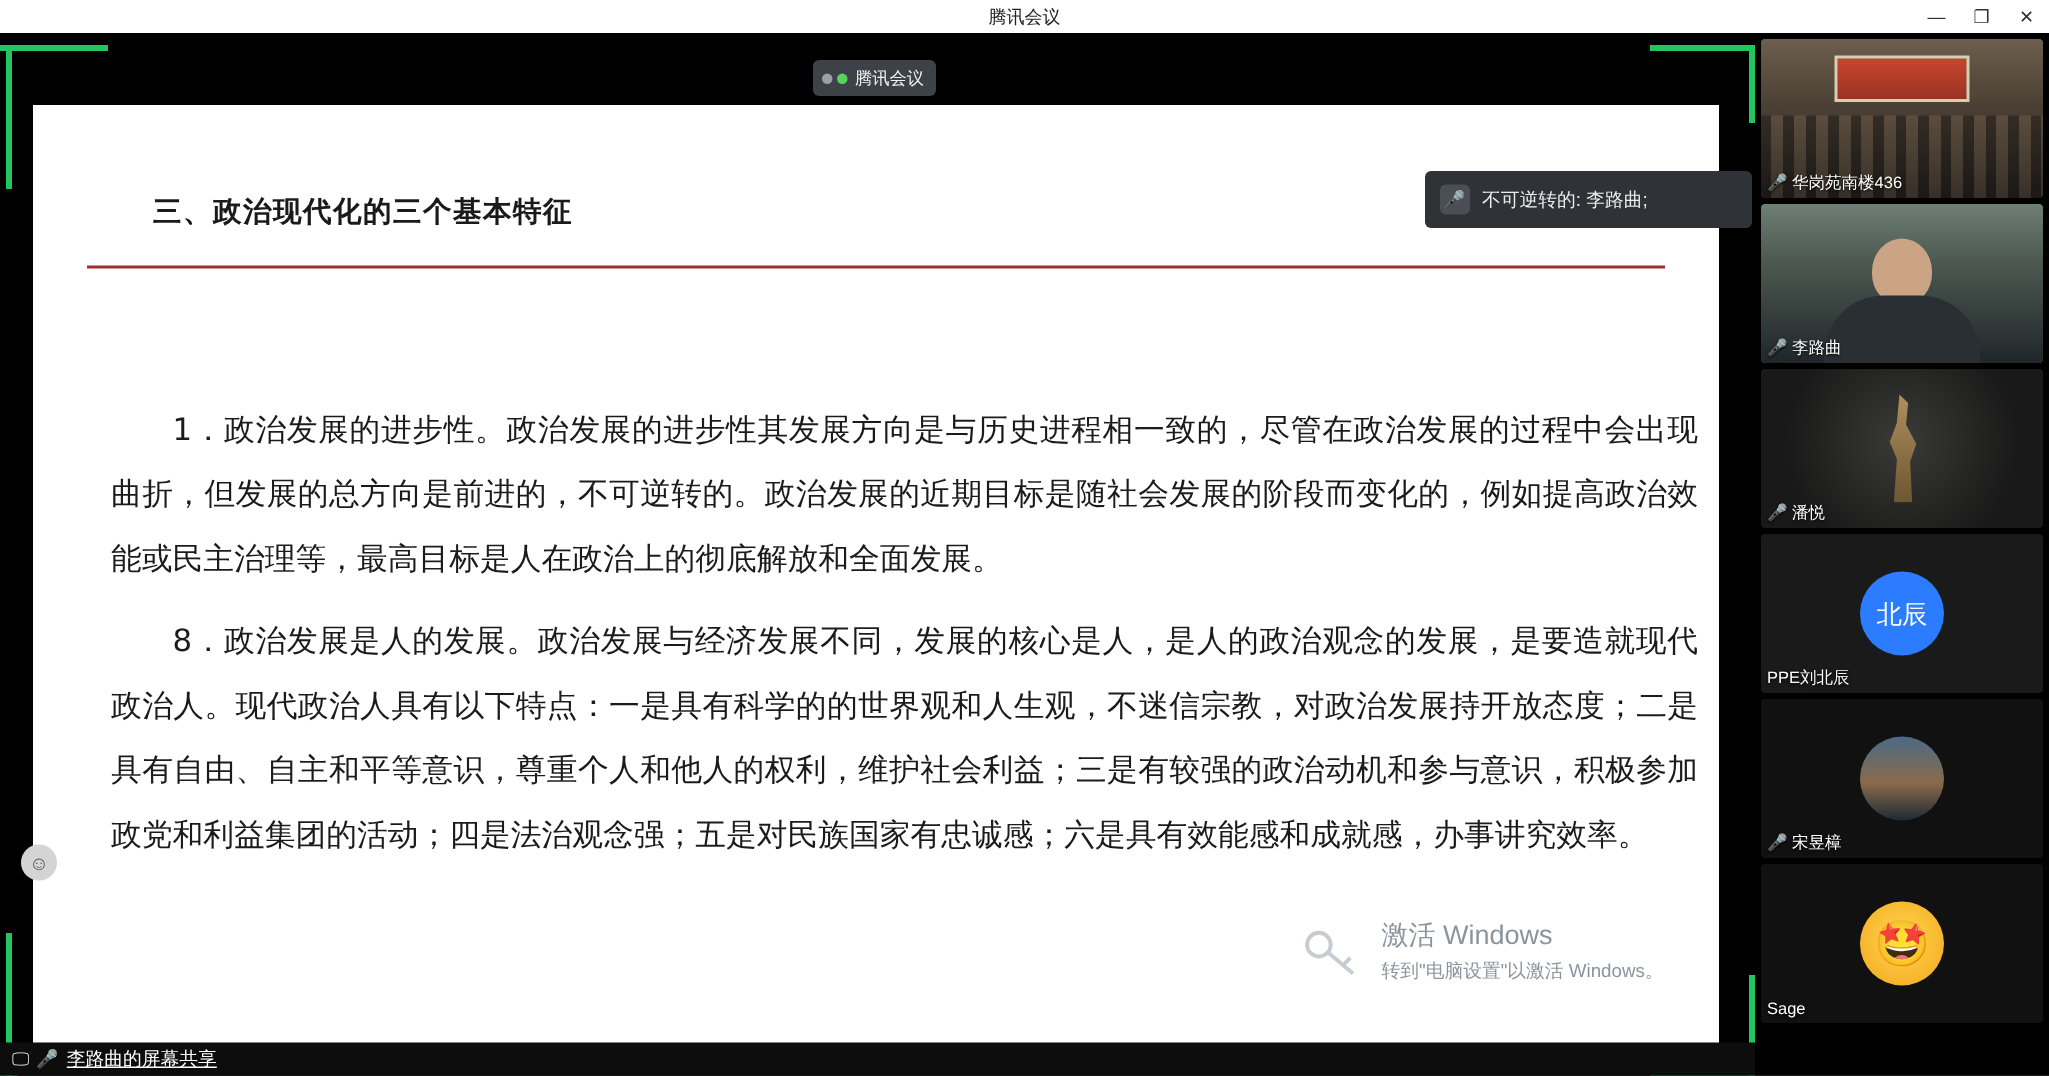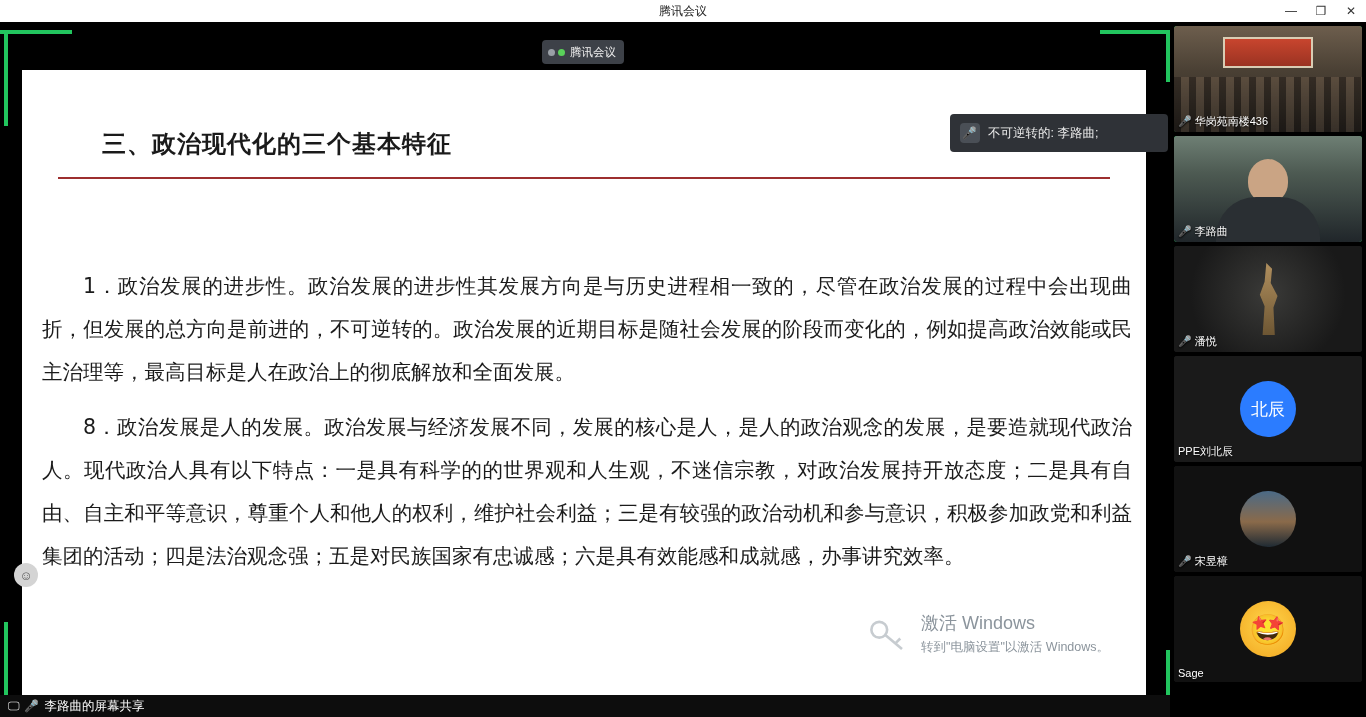--- a/index.html
+++ b/index.html
@@ -60,35 +60,35 @@
   
   .slide {
     position: absolute; left: 22px; top: 48px;
     width: 1124px; height: 632px;
     background: #ffffff;
     overflow: hidden;
   }
   .slide-title {
     position: absolute; left: 80px; top: 58px;
     font-family: Liberation Serif, serif;
-    font-size: 24px; font-weight: 700; color: #1a1a1a;
+    font-size: 19px; font-weight: 700; color: #1a1a1a;
     letter-spacing: 1px;
   }
   .title-rule {
     position: absolute; left: 36px; top: 107px; width: 1052px; height: 2px;
     background: #9d2f2f;
   }
   .body-text {
     position: absolute; left: 20px; top: 195px; width: 1090px;
     font-family: "DejaVu Sans", serif;
     font-size: 20.5px; color: #1b1b1b;
     line-height: 43px;
     text-align: justify;
   }
-  .body-text p { margin-bottom: 12px; text-indent: 2em; }
+  .body-text p { margin-bottom: 12px; text-indent: 2em; margin-left: 32px; }
 
   
   .watermark {
     position: absolute; left: 845px; top: 540px;
     display: flex; align-items: flex-end; gap: 12px;
     color: #9aa3ab; pointer-events: none;
   }
   .wm-icon { width: 42px; height: 42px; opacity: .55; margin-top: 4px; }
   .wm-line1 { font-size: 18px; color: #8b949c; }
   .wm-line2 { font-size: 12.5px; color: #8b949c; margin-top: 4px; }
@@ -115,21 +115,21 @@
     font-size: 13px;
   }
 
   
   .share-status {
     position: absolute; left: 0; bottom: 0; width: 1170px; height: 22px;
     background: #0d0d0d;
     display: flex; align-items: center; gap: 5px; padding-left: 8px;
   }
   .share-status .si { color: #e9e9e9; font-size: 12px; }
-  .share-status .st { color: #ffffff; font-size: 12.5px; }
+  .share-status .st { color: #ffffff; font-size: 12.5px; text-decoration: underline; }
 
   
   .rail {
     position: absolute; top: 22px; left: 1170px;
     width: 196px; height: 695px;
     background: #000;
     padding: 4px 2px;
     display: flex; flex-direction: column; gap: 4px;
   }
   .tile {

